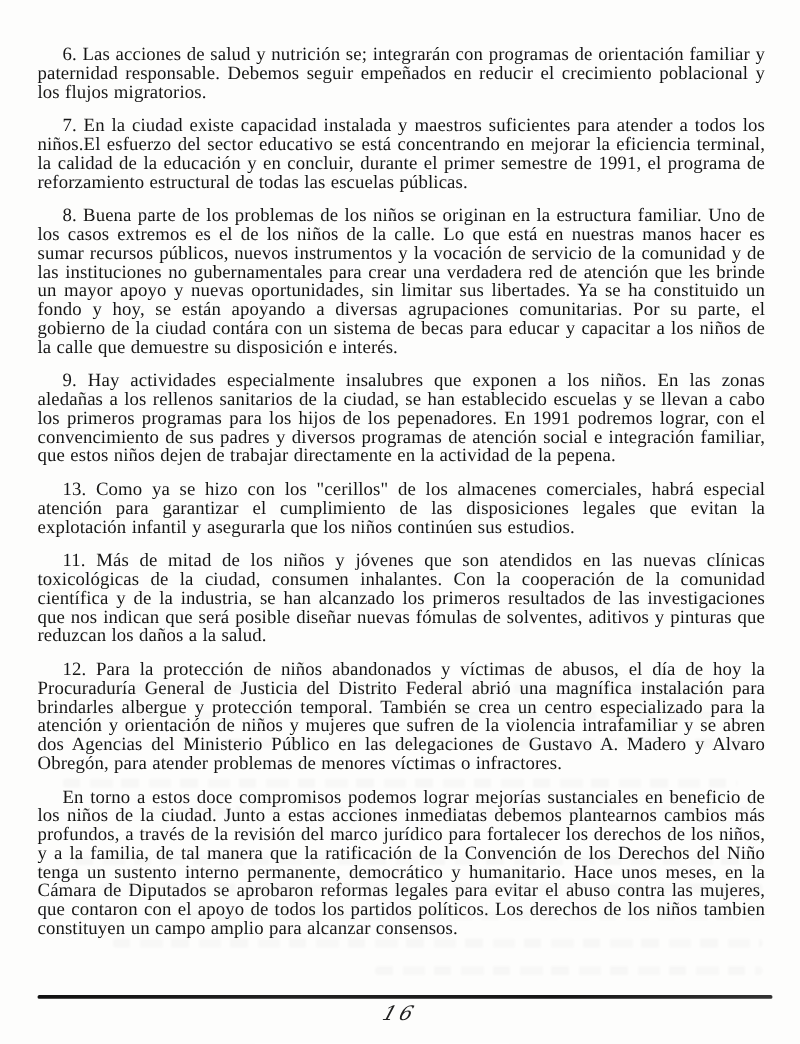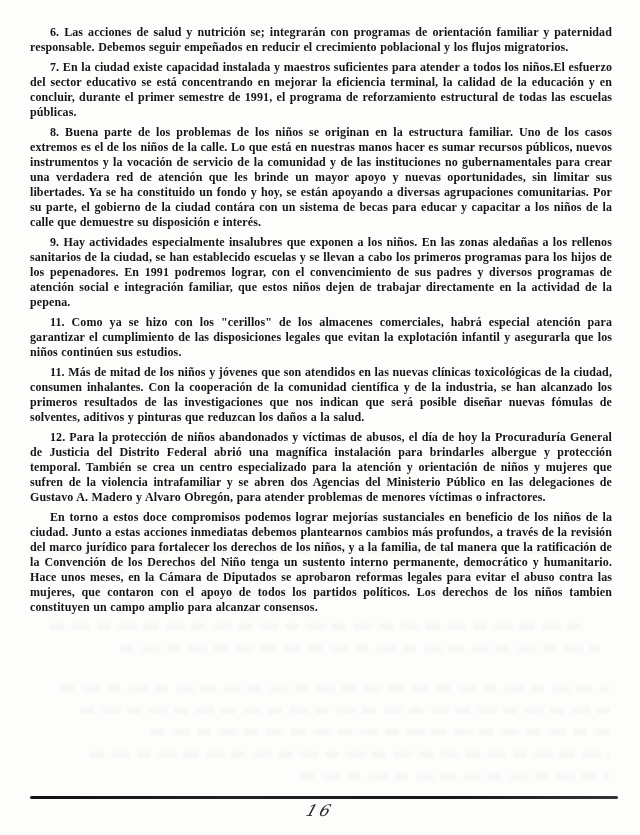--- a/index.html
+++ b/index.html
@@ -20,28 +20,27 @@
     font-family: "Liberation Serif", "DejaVu Serif", serif;
     color: #161616;
   }
   .body-text {
     position: absolute;
     top: 25px;
     left: 30px;
     width: 582px;
   }
   .par {
-    margin: 0 0 5px 0;
-    font-size: 12px;
+    margin: 12px 0 5px 0;
+    font-size: 15px;
     line-height: 15px;
     text-align: justify;
     text-indent: 20px;
     letter-spacing: 0.1px;
     word-spacing: 0.4px;
-    font-weight: bold;
   }
   
   .bleed {
     position: absolute;
     left: 0;
     top: 535px;
     width: 640px;
     height: 250px;
     pointer-events: none;
   }
@@ -92,21 +91,21 @@
 </head>
 <body>
 
 <div class="page">
 
   <div class="body-text">
     <p class="par">6. Las acciones de salud y nutrición se; integrarán con programas de orientación familiar y paternidad responsable. Debemos seguir empeñados en reducir el crecimiento poblacional y los flujos migratorios.</p>
     <p class="par">7. En la ciudad existe capacidad instalada y maestros suficientes para atender a todos los niños.El esfuerzo del sector educativo se está concentrando en mejorar la eficiencia terminal, la calidad de la educación y en concluir, durante el primer semestre de 1991, el programa de reforzamiento estructural de todas las escuelas públicas.</p>
     <p class="par">8. Buena parte de los problemas de los niños se originan en la estructura familiar. Uno de los casos extremos es el de los niños de la calle. Lo que está en nuestras manos hacer es sumar recursos públicos, nuevos instrumentos y la vocación de servicio de la comunidad y de las instituciones no gubernamentales para crear una verdadera red de atención que les brinde un mayor apoyo y nuevas oportunidades, sin limitar sus libertades. Ya se ha constituido un fondo y hoy, se están apoyando a diversas agrupaciones comunitarias. Por su parte, el gobierno de la ciudad contára con un sistema de becas para educar y capacitar a los niños de la calle que demuestre su disposición e interés.</p>
     <p class="par">9. Hay actividades especialmente insalubres que exponen a los niños. En las zonas aledañas a los rellenos sanitarios de la ciudad, se han establecido escuelas y se llevan a cabo los primeros programas para los hijos de los pepenadores. En 1991 podremos lograr, con el convencimiento de sus padres y diversos programas de atención social e integración familiar, que estos niños dejen de trabajar directamente en la actividad de la pepena.</p>
-    <p class="par">11. Como ya se hizo con los "cerillos" de los almacenes comerciales, habrá especial atención para garantizar el cumplimiento de las disposiciones legales que evitan la explotación infantil y asegurarla que los niños continúen sus estudios.</p>
+    <p class="par">13. Como ya se hizo con los "cerillos" de los almacenes comerciales, habrá especial atención para garantizar el cumplimiento de las disposiciones legales que evitan la explotación infantil y asegurarla que los niños continúen sus estudios.</p>
     <p class="par">11. Más de mitad de los niños y jóvenes que son atendidos en las nuevas clínicas toxicológicas de la ciudad, consumen inhalantes. Con la cooperación de la comunidad científica y de la industria, se han alcanzado los primeros resultados de las investigaciones que nos indican que será posible diseñar nuevas fómulas de solventes, aditivos y pinturas que reduzcan los daños a la salud.</p>
     <p class="par">12. Para la protección de niños abandonados y víctimas de abusos, el día de hoy la Procuraduría General de Justicia del Distrito Federal abrió una magnífica instalación para brindarles albergue y protección temporal. También se crea un centro especializado para la atención y orientación de niños y mujeres que sufren de la violencia intrafamiliar y se abren dos Agencias del Ministerio Público en las delegaciones de Gustavo A. Madero y Alvaro Obregón, para atender problemas de menores víctimas o infractores.</p>
     <p class="par">En torno a estos doce compromisos podemos lograr mejorías sustanciales en beneficio de los niños de la ciudad. Junto a estas acciones inmediatas debemos plantearnos cambios más profundos, a través de la revisión del marco jurídico para fortalecer los derechos de los niños, y a la familia, de tal manera que la ratificación de la Convención de los Derechos del Niño tenga un sustento interno permanente, democrático y humanitario. Hace unos meses, en la Cámara de Diputados se aprobaron reformas legales para evitar el abuso contra las mujeres, que contaron con el apoyo de todos los partidos políticos. Los derechos de los niños tambien constituyen un campo amplio para alcanzar consensos.</p>
   </div>
 
   <div class="bleed" aria-hidden="true">
     <span class="b1"></span>
       <span class="b2"></span>
       <span class="b3"></span>
     <span class="b4"></span>

